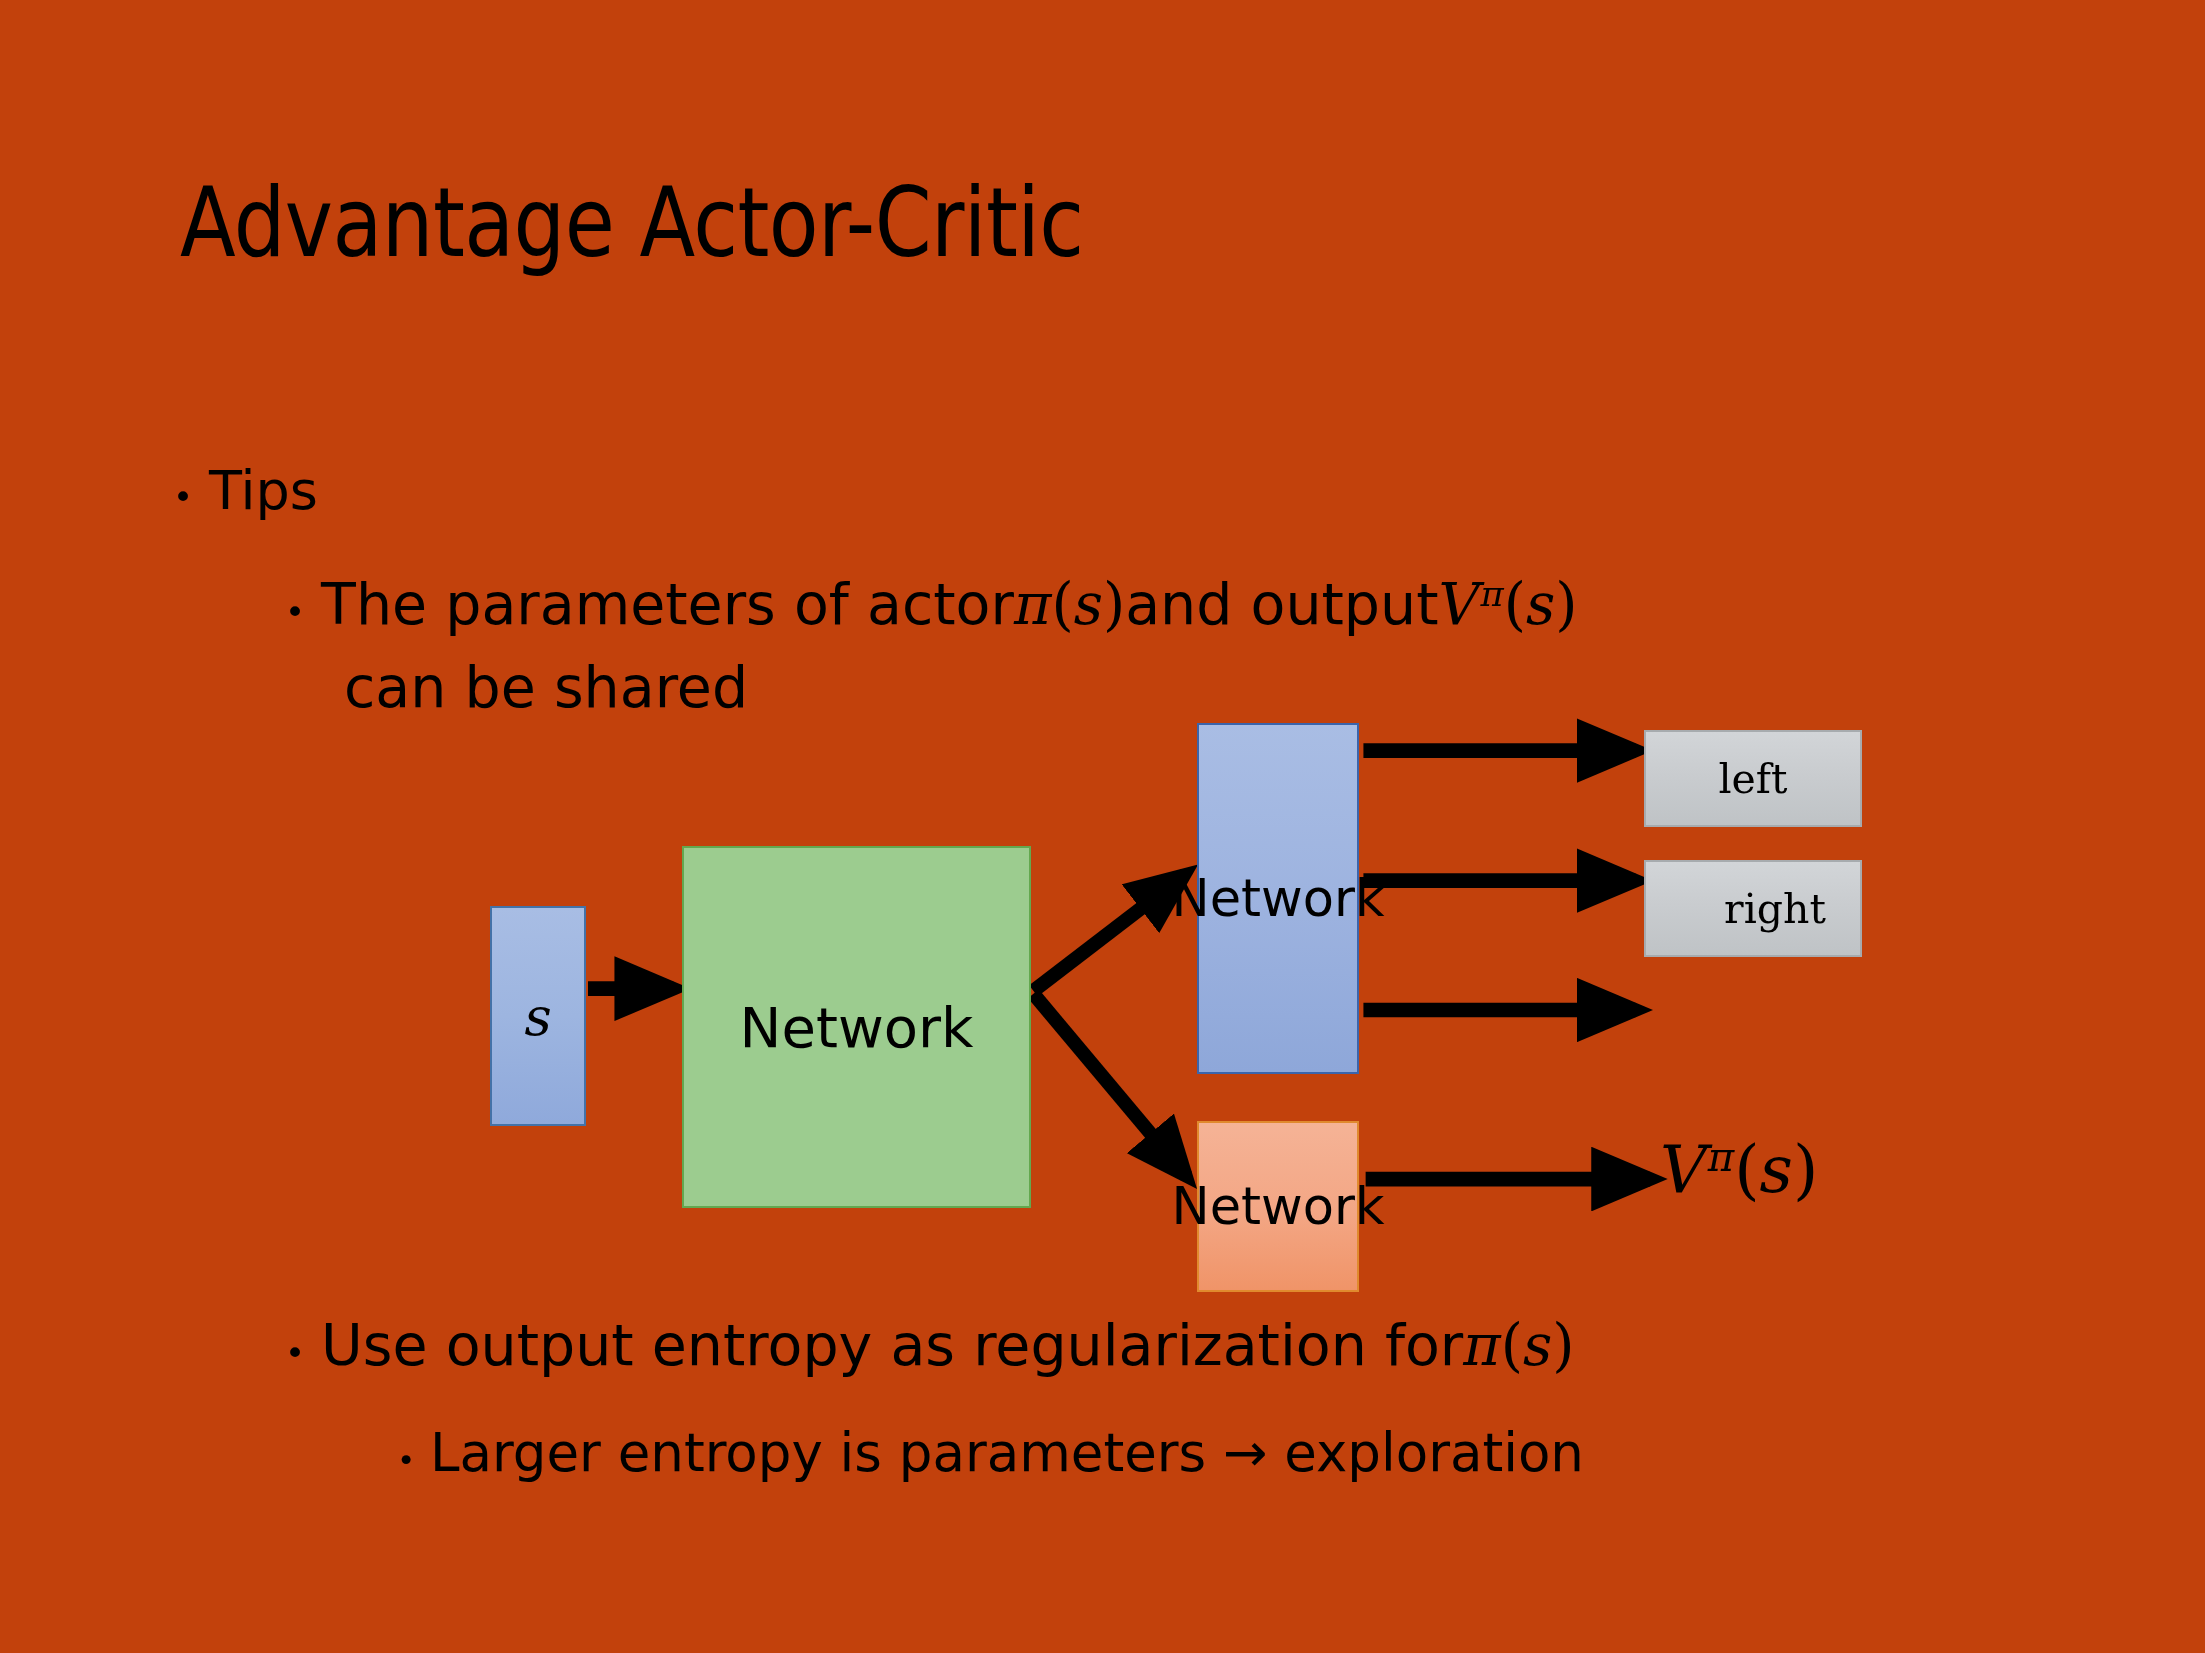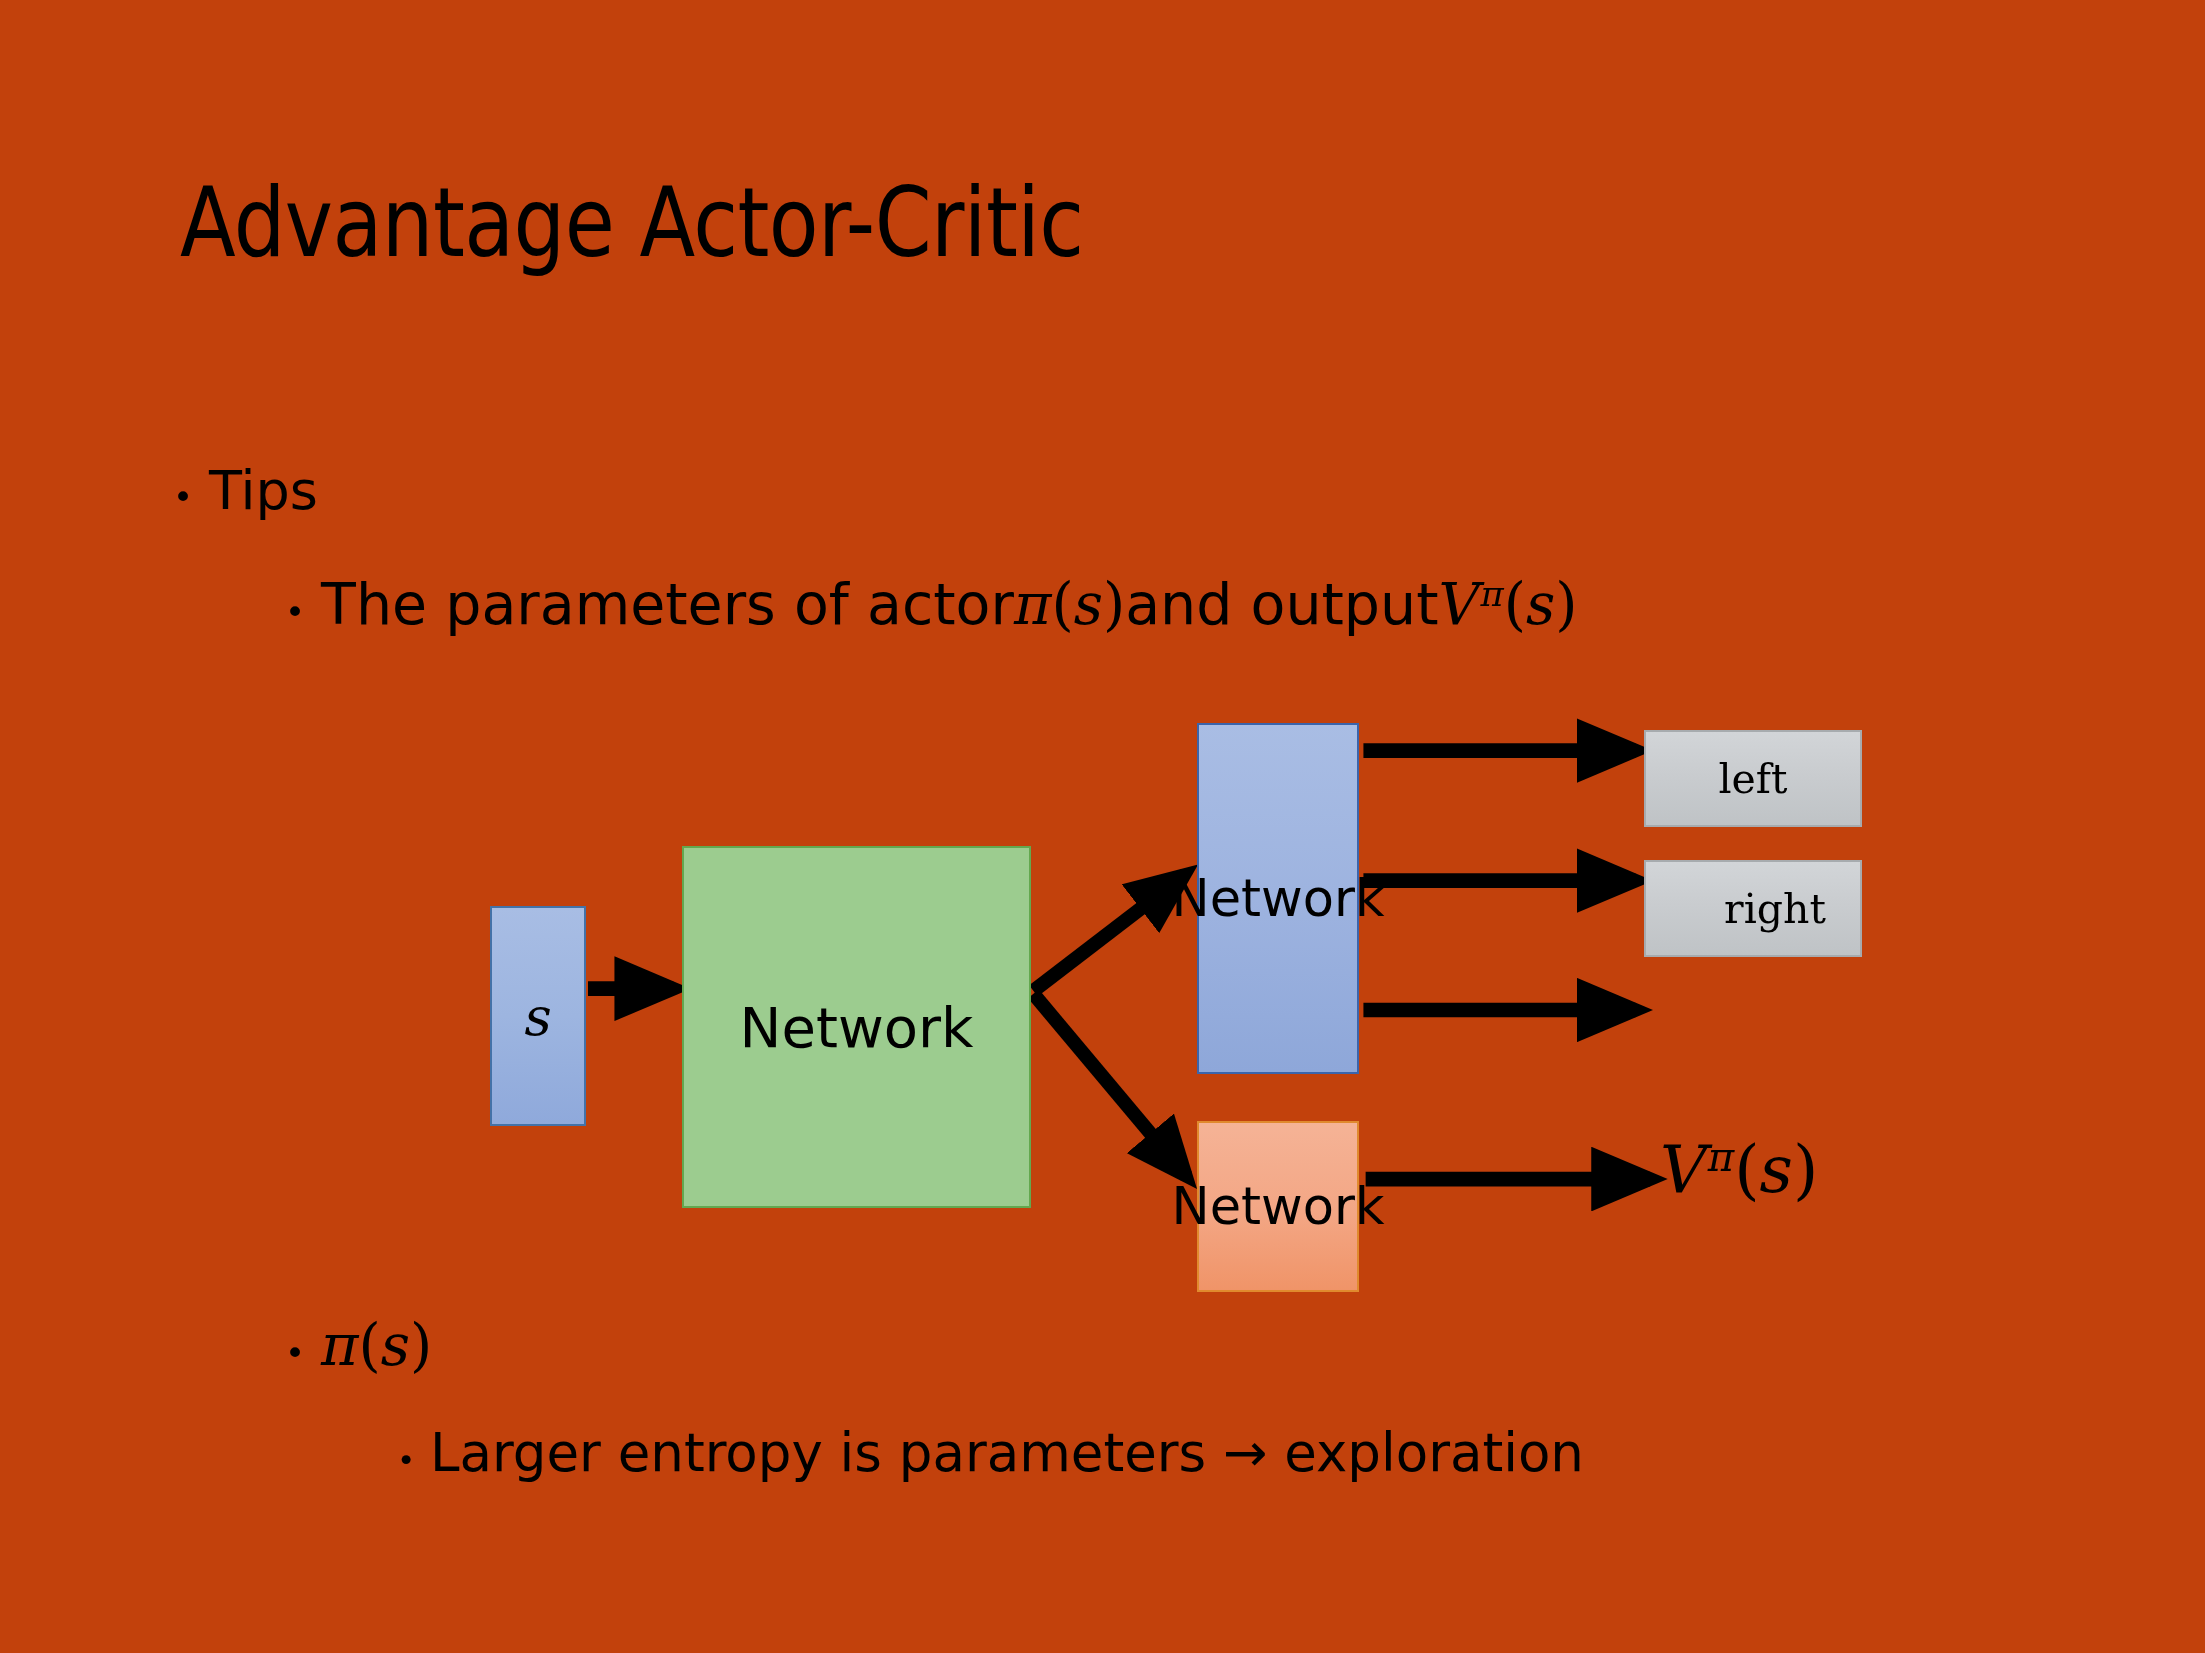--- a/index.html
+++ b/index.html
@@ -208,23 +208,25 @@
     <span class="btext">Tips</span>
   </div>
 
   <div class="bullet-row" id="bullet-params">
     <span class="bullet-dot">•</span>
     <span class="btext">The parameters of actor </span>
     <span class="math"><span>π</span><span class="paren">(</span><span>s</span><span class="paren">)</span></span>
     <span class="btext">  and output </span>
     <span class="math"><span>V</span><sup>π</sup><span class="paren">(</span><span>s</span><span class="paren">)</span></span>
   </div>
+  <div id="bullet-params-line2">can be shared</div>
 
   <div class="bullet-row" id="bullet-entropy">
     <span class="bullet-dot">•</span>
+    <span class="btext">Use output entropy as regularization for </span>
     <span class="math"><span>π</span><span class="paren">(</span><span>s</span><span class="paren">)</span></span>
   </div>
 
   <div class="bullet-row" id="bullet-larger">
     <span class="bullet-dot">•</span>
     <span class="btext">Larger entropy is parameters → exploration</span>
   </div>
 
   <div id="diagram">
 

